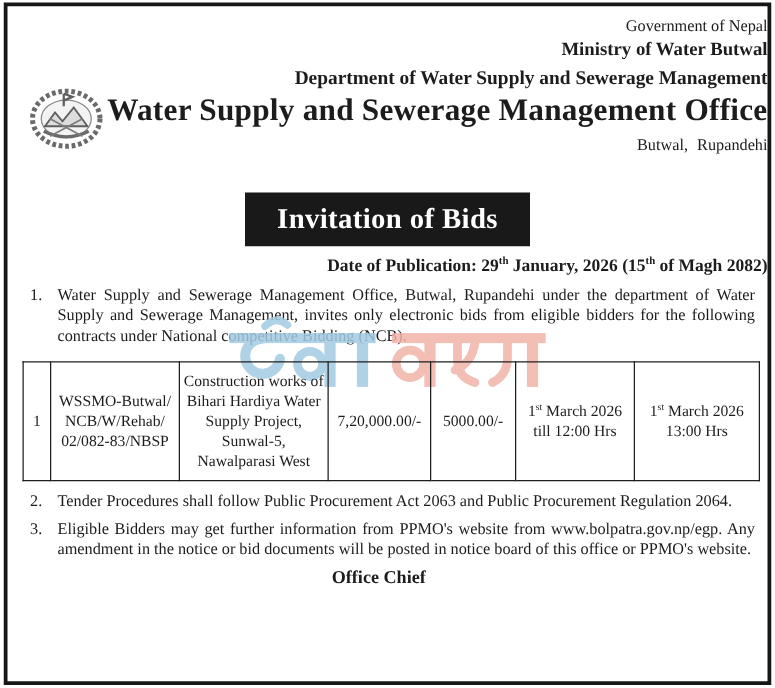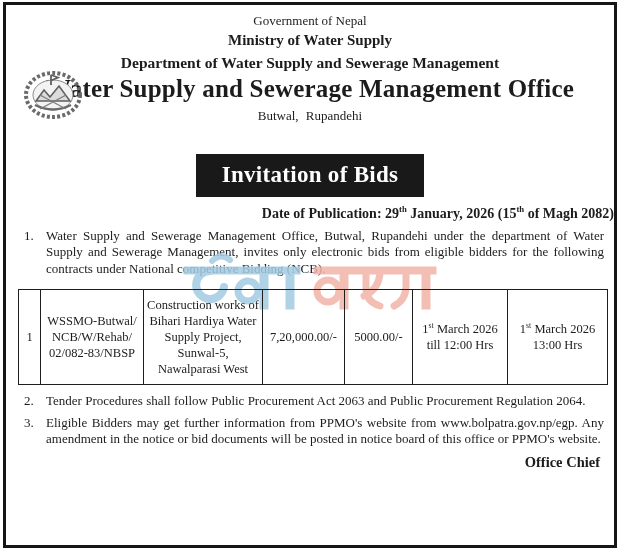--- a/index.html
+++ b/index.html
@@ -5,21 +5,21 @@
   html,body { margin:0; padding:0; }
   body {
     width:620px; height:550px; background:#ffffff; position:relative;
     font-family:"Liberation Serif", serif; color:#1c1c1c;
   }
   .page {
     position:absolute; left:3px; top:2px; width:608px; height:540px;
     border:3px solid #161616; background:#ffffff; overflow:hidden;
   }
   
-  .hdr { text-align:center; }
+  .hdr { text-align:right; }
   .h-gov { margin-top:8px;  font-size:13px; }
   .h-min { margin-top:3px;  font-size:15px;   font-weight:bold; }
   .h-dep { margin-top:5px;  font-size:15.5px; font-weight:bold; }
   .h-off { margin-top:3px;  font-size:25px; font-weight:bold; letter-spacing:0.2px; }
   .h-loc { margin-top:5px;  font-size:13px; word-spacing:4px; }
   .emblem { position:absolute; left:16px; top:60px; width:62px; height:62px; }
   
   .banner-row { text-align:center; margin-top:30px; }
   .banner {
     display:inline-block; background:#191919; color:#ffffff;
@@ -40,40 +40,40 @@
   .tbl-zone { position:relative; z-index:1; margin:12px 0 0 12px; }
   table { border-collapse:collapse; table-layout:fixed; width:589px; background:transparent; }
   th, td {
     border:1.6px solid #1e1e1e; font-size:12.5px; font-weight:normal;
     text-align:center; vertical-align:middle; padding:2px 1px; line-height:1.28;
     background:transparent; overflow:hidden;
   }
   th.hdr-cell { height:84px; }
   td.row-cell { height:90px; }
   
-  .sig { text-align:right; font-weight:bold; font-size:14.5px; padding:7px 14px 0 0; }
+  .sig { text-align:center; font-weight:bold; font-size:14.5px; padding:7px 14px 0 0; }
 </style>
 </head>
 <body>
 
 <div class="page">
 
   <div class="emblem">
     <svg width="62" height="62" viewBox="0 0 62 62">
       <ellipse cx="31" cy="30" rx="27" ry="22" fill="none" stroke="#6a6a6a" stroke-width="4" stroke-dasharray="3 2.2"></ellipse>
       <ellipse cx="31" cy="30" rx="20" ry="15" fill="#f3f3f3" stroke="#8a8a8a" stroke-width="1"></ellipse>
       <path d="M14 36 L22 25 L28 32 L37 21 L48 36 Z" fill="#dcdcdc" stroke="#5f5f5f" stroke-width="1.5"></path>
       <path d="M13 40 Q31 49 49 40" fill="none" stroke="#6a6a6a" stroke-width="2.5"></path>
       <path d="M29 10 L29 20 M29 10 L36 12.5 L29 15.5" fill="none" stroke="#5f5f5f" stroke-width="1.8"></path>
       <path d="M18 44 L44 30 M18 30 L44 44" stroke="#7c7c7c" stroke-width="1.4"></path>
     </svg>
   </div>
 
   <div class="hdr h-gov">Government of Nepal</div>
-  <div class="hdr h-min">Ministry of Water Supply</div>
+  <div class="hdr h-min">Ministry of Water Butwal</div>
   <div class="hdr h-dep">Department of Water Supply and Sewerage Management</div>
   <div class="hdr h-off">Water Supply and Sewerage Management Office</div>
   <div class="hdr h-loc">Butwal, Rupandehi</div>
 
   <div class="banner-row">
     <span class="banner">Invitation of Bids</span>
   </div>
 
   <div class="pubdate"><span>Date of Publication: 29</span><sup>th</sup><span> January, 2026 (15</span><sup>th</sup><span> of Magh 2082)</span></div>
 

